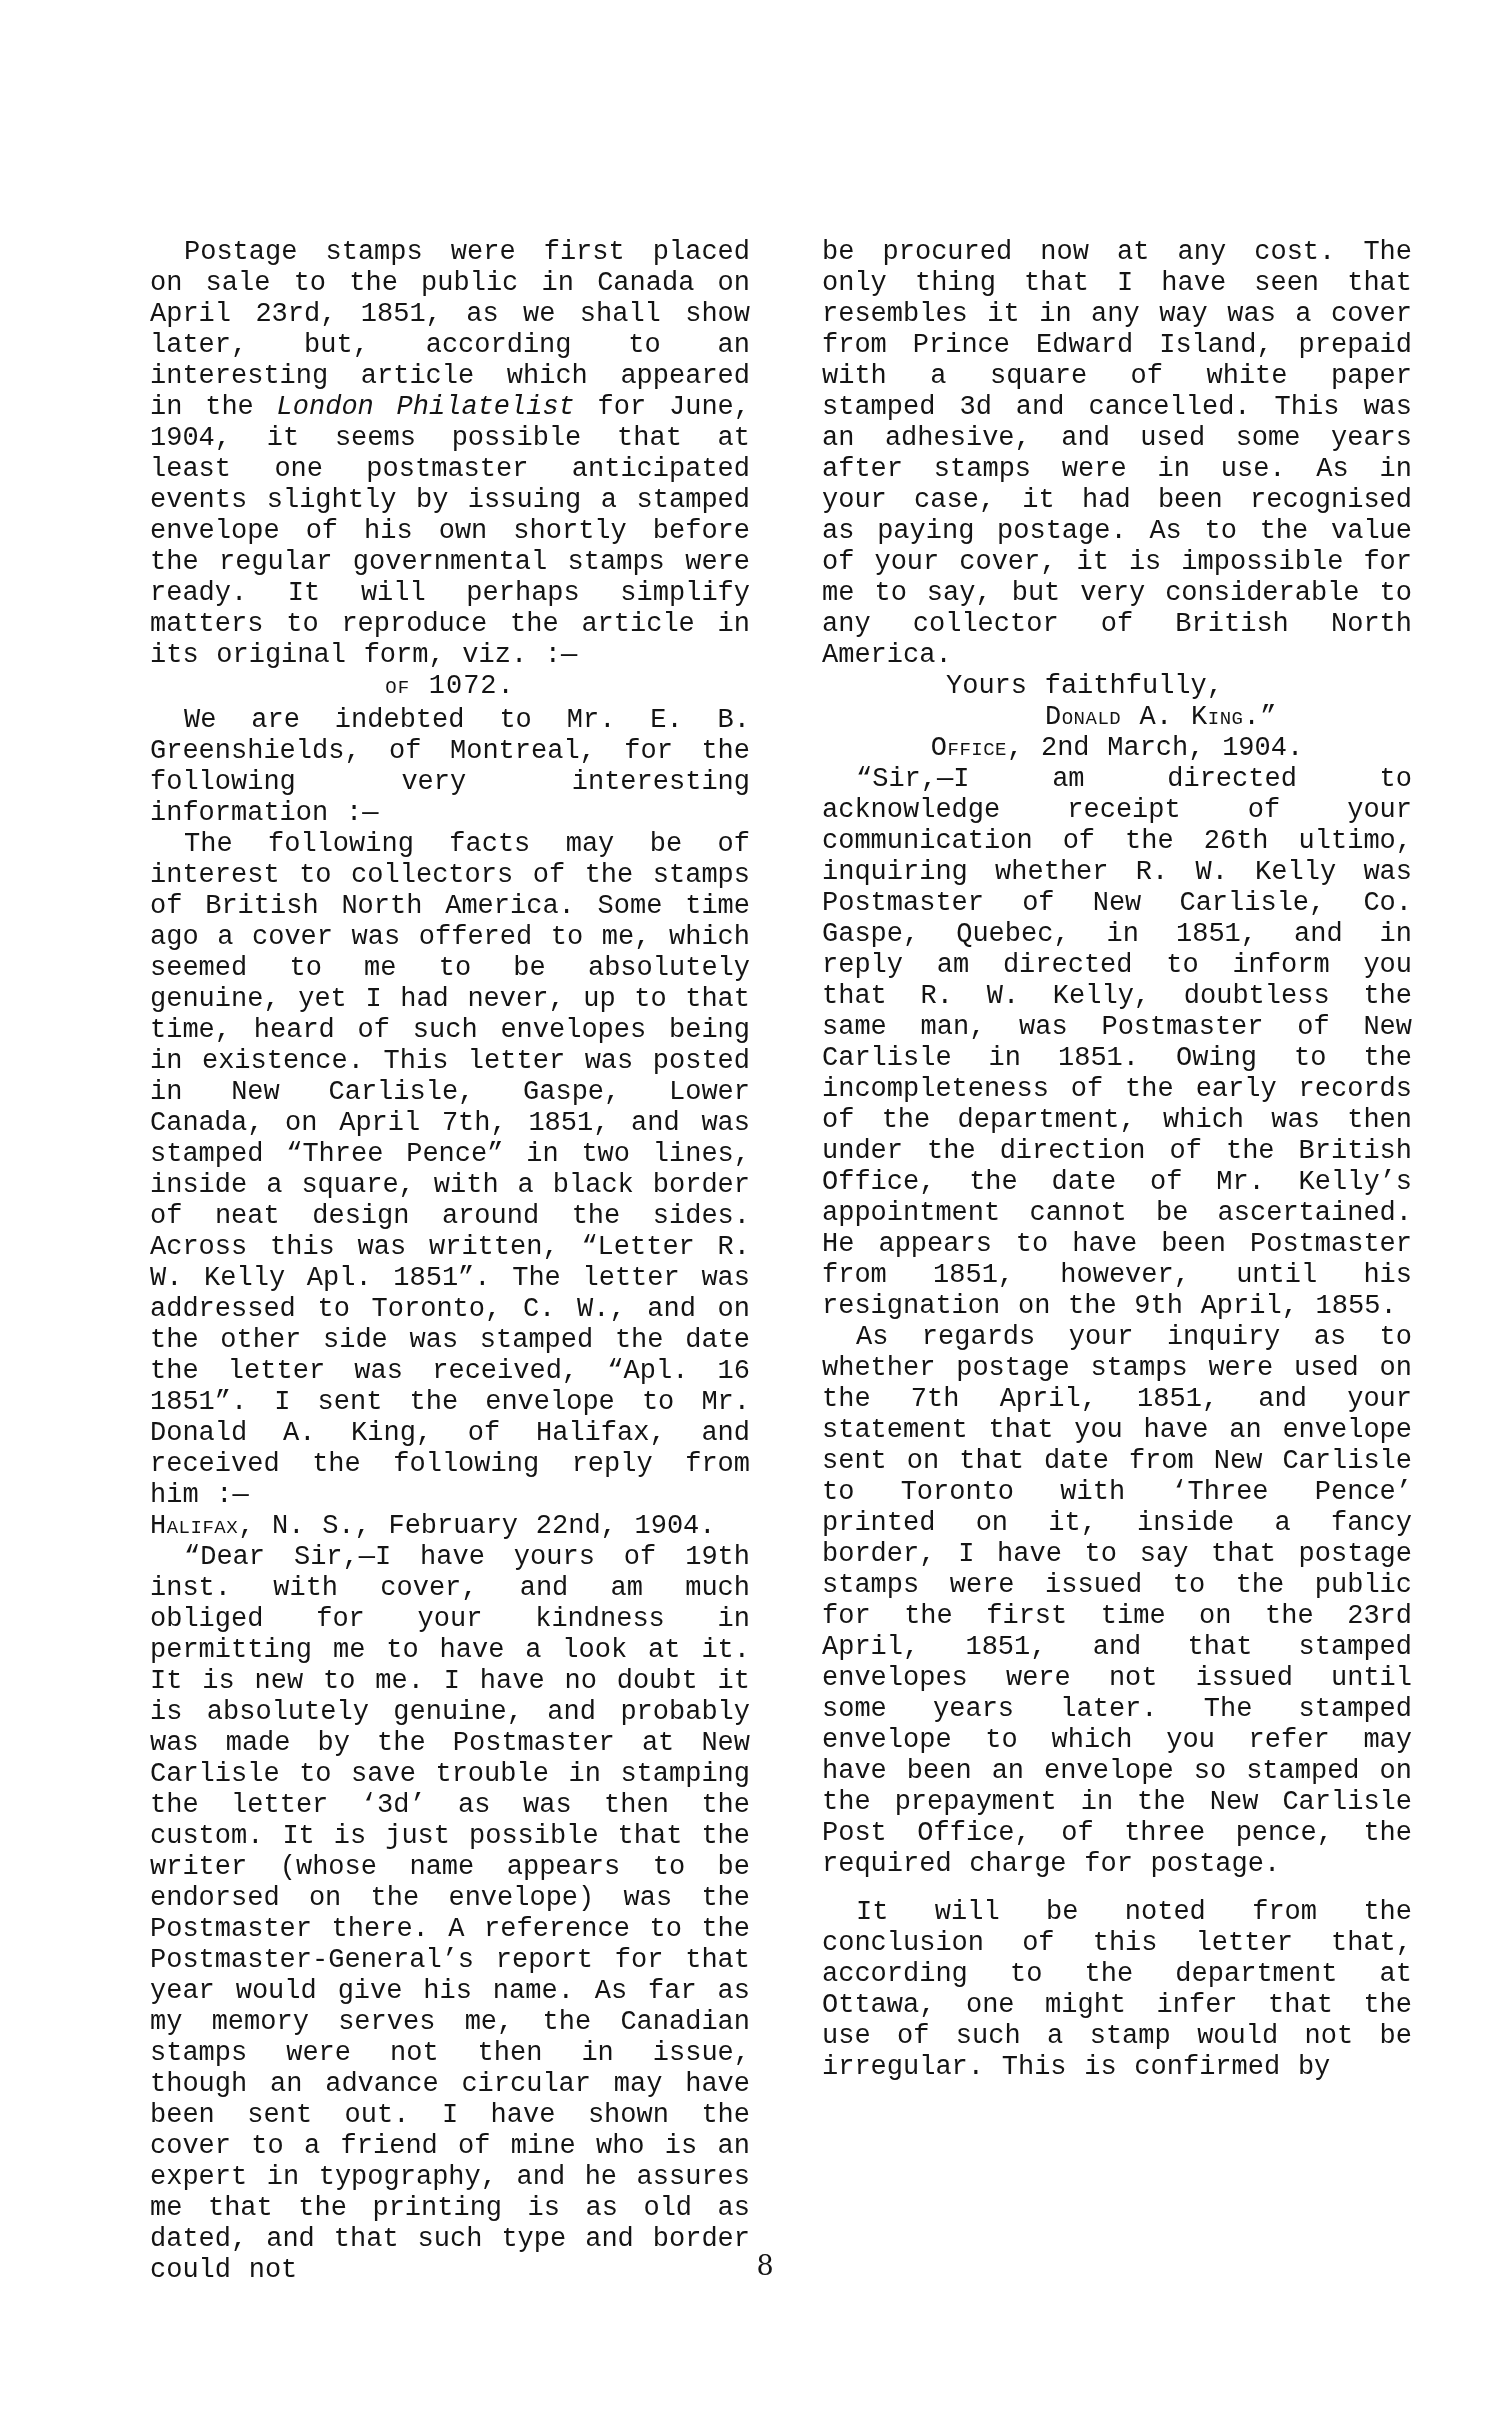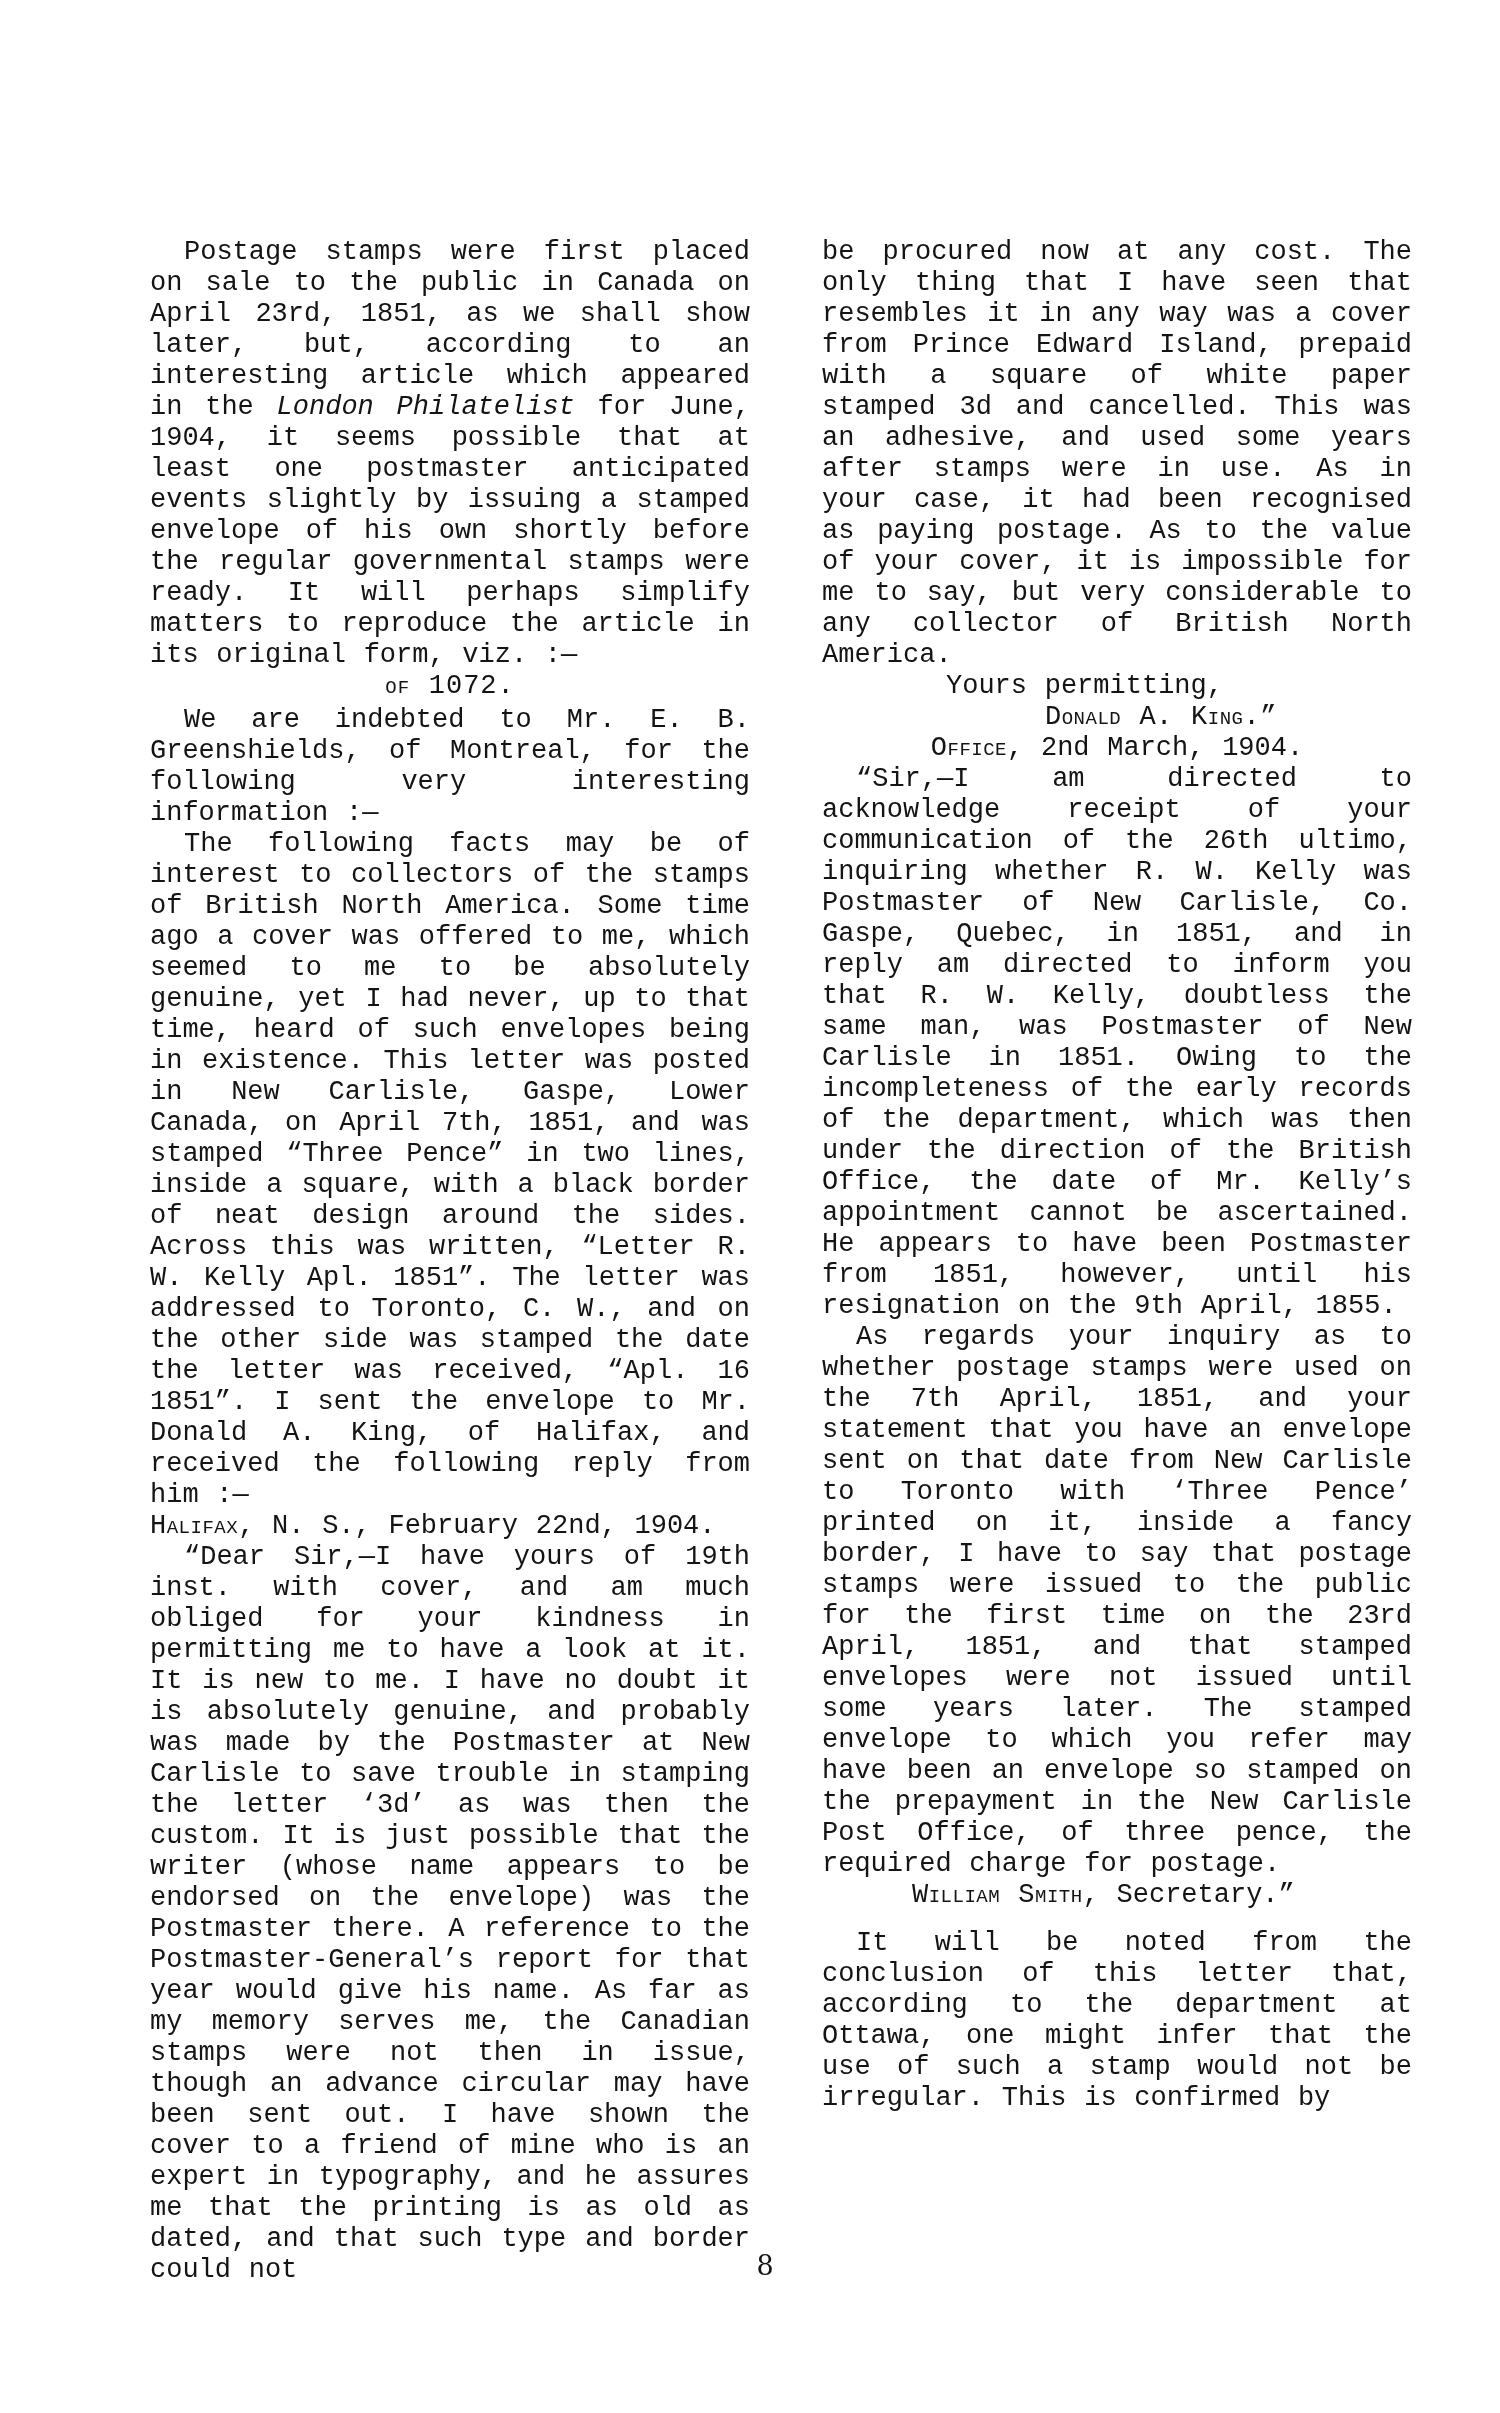--- a/index.html
+++ b/index.html
@@ -73,25 +73,24 @@
     <div class="col col-left" id="col-left">
         <div class="block para indent"><span>Postage stamps were first placed on sale to the public in Canada on April 23rd, 1851, as we shall show later, but, according to an interesting article which appeared in the </span><span class="it">London Philatelist</span><span> for June, 1904, it seems possible that at least one postmaster anticipated events slightly by issuing a stamped envelope of his own shortly before the regular governmental stamps were ready. It will perhaps simplify matters to reproduce the article in its original form, viz. :—</span></div>
         <div class="block center sc-line heading-bottom"><span>of 1072.</span></div>
         <div class="block para indent"><span>We are indebted to Mr. E. B. Greenshields, of Montreal, for the following very interesting information :—</span></div>
         <div class="block para indent"><span>The following facts may be of interest to collectors of the stamps of British North America. Some time ago a cover was offered to me, which seemed to me to be absolutely genuine, yet I had never, up to that time, heard of such envelopes being in existence. This letter was posted in New Carlisle, Gaspe, Lower Canada, on April 7th, 1851, and was stamped “Three Pence” in two lines, inside a square, with a black border of neat design around the sides. Across this was written, “Letter R. W. Kelly Apl. 1851”. The letter was addressed to Toronto, C. W., and on the other side was stamped the date the letter was received, “Apl. 16 1851”. I sent the envelope to Mr. Donald A. King, of Halifax, and received the following reply from him :—</span></div>
         <div class="block para"><span class="sc">Halifax</span><span>, N. S., February 22nd, 1904.</span></div>
         <div class="block para indent"><span>“Dear Sir,—I have yours of 19th inst. with cover, and am much obliged for your kindness in permitting me to have a look at it. It is new to me. I have no doubt it is absolutely genuine, and probably was made by the Postmaster at New Carlisle to save trouble in stamping the letter ‘3d’ as was then the custom. It is just possible that the writer (whose name appears to be endorsed on the envelope) was the Postmaster there. A reference to the Postmaster-General’s report for that year would give his name. As far as my memory serves me, the Canadian stamps were not then in issue, though an advance circular may have been sent out. I have shown the cover to a friend of mine who is an expert in typography, and he assures me that the printing is as old as dated, and that such type and border could not</span></div>
       </div>
     <div class="col col-right" id="col-right">
         <div class="block para"><span>be procured now at any cost. The only thing that I have seen that resembles it in any way was a cover from Prince Edward Island, prepaid with a square of white paper stamped 3d and cancelled. This was an adhesive, and used some years after stamps were in use. As in your case, it had been recognised as paying postage. As to the value of your cover, it is impossible for me to say, but very considerable to any collector of British North America.</span></div>
-        <div class="block sign-1"><span>Yours permitting,</span></div>
+        <div class="block sign-1"><span>Yours faithfully,</span></div>
         <div class="block sign-2"><span class="sc">Donald A. King.</span><span>”</span></div>
         <div class="block center"><span class="sc">Office</span><span>, 2nd March, 1904.</span></div>
         <div class="block para indent"><span>“Sir,—I am directed to acknowledge receipt of your communication of the 26th ultimo, inquiring whether R. W. Kelly was Postmaster of New Carlisle, Co. Gaspe, Quebec, in 1851, and in reply am directed to inform you that R. W. Kelly, doubtless the same man, was Postmaster of New Carlisle in 1851. Owing to the incompleteness of the early records of the department, which was then under the direction of the British Office, the date of Mr. Kelly’s appointment cannot be ascertained. He appears to have been Postmaster from 1851, however, until his resignation on the 9th April, 1855.</span></div>
         <div class="block para indent"><span>As regards your inquiry as to whether postage stamps were used on the 7th April, 1851, and your statement that you have an envelope sent on that date from New Carlisle to Toronto with ‘Three Pence’ printed on it, inside a fancy border, I have to say that postage stamps were issued to the public for the first time on the 23rd April, 1851, and that stamped envelopes were not issued until some years later. The stamped envelope to which you refer may have been an envelope so stamped on the prepayment in the New Carlisle Post Office, of three pence, the required charge for postage.</span></div>
-        <div class="block sign-3"><span class="sc">William Smith</span><span>, Secretary.”</span></div>
         <div class="block para indent space-above"><span>It will be noted from the conclusion of this letter that, according to the department at Ottawa, one might infer that the use of such a stamp would not be irregular. This is confirmed by</span></div>
       </div>
   </div>
 
   <div class="folio">8</div>
 
 </div>
 
 </body></html>

